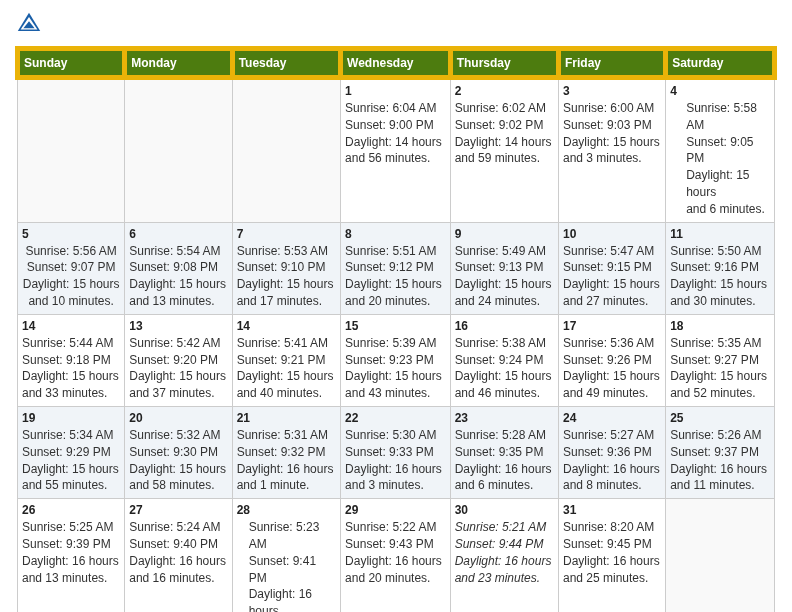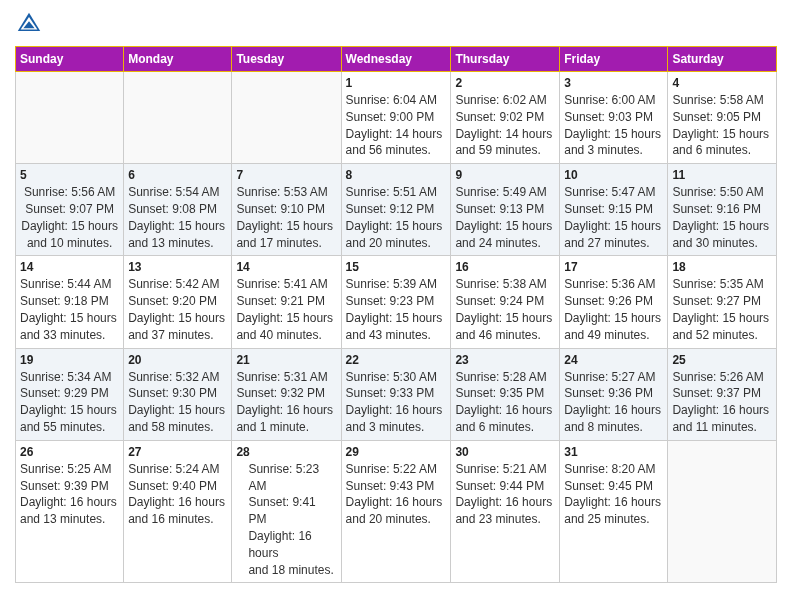--- a/index.html
+++ b/index.html
@@ -48,27 +48,27 @@
       font-size: 15px;
       color: #333;
       font-style: italic;
     }
     .calendar {
       width: 100%;
       border-collapse: collapse;
       border: 1px solid #ccc;
     }
     .calendar th {
-      background-color: #a21caf;
+      background-color: #4d7c0f;
       color: white;
       font-size: 12px;
       font-weight: bold;
       padding: 5px 4px;
       text-align: left;
-      border: 1px solid #eab308;
+      border: 5px solid #eab308;
     }
     .calendar td {
       border: 1px solid #ccc;
       vertical-align: top;
       padding: 4px 4px;
       font-size: 10px;
       width: 113px;
       min-height: 80px;
       background: #fff;
     }
@@ -145,21 +145,21 @@
           </td>
           <td>
             <div class="day-number">3</div>
             <div class="day-info" style="white-space: pre-line;">Sunrise: 6:00 AM
 Sunset: 9:03 PM
 Daylight: 15 hours
 and 3 minutes.</div>
           </td>
           <td>
             <div class="day-number">4</div>
-            <div class="day-info" style="white-space: pre-line;">Sunrise: 5:58 AM
+            <div class="day-info" style="white-space: pre-line; margin-left: 16px;">Sunrise: 5:58 AM
 Sunset: 9:05 PM
 Daylight: 15 hours
 and 6 minutes.</div>
           </td>
         </tr>
         <tr>
           <td>
             <div class="day-number">5</div>
             <div class="day-info" style="white-space: pre-line; text-align: center;">Sunrise: 5:56 AM
 Sunset: 9:07 PM
@@ -335,21 +335,21 @@
           </td>
           <td>
             <div class="day-number">29</div>
             <div class="day-info" style="white-space: pre-line;">Sunrise: 5:22 AM
 Sunset: 9:43 PM
 Daylight: 16 hours
 and 20 minutes.</div>
           </td>
           <td>
             <div class="day-number">30</div>
-            <div class="day-info" style="white-space: pre-line;">Sunrise: 5:21 AM
+            <div class="day-info" style="white-space: pre-line; font-style: italic;">Sunrise: 5:21 AM
 Sunset: 9:44 PM
 Daylight: 16 hours
 and 23 minutes.</div>
           </td>
           <td>
             <div class="day-number">31</div>
             <div class="day-info" style="white-space: pre-line;">Sunrise: 8:20 AM
 Sunset: 9:45 PM
 Daylight: 16 hours
 and 25 minutes.</div>

